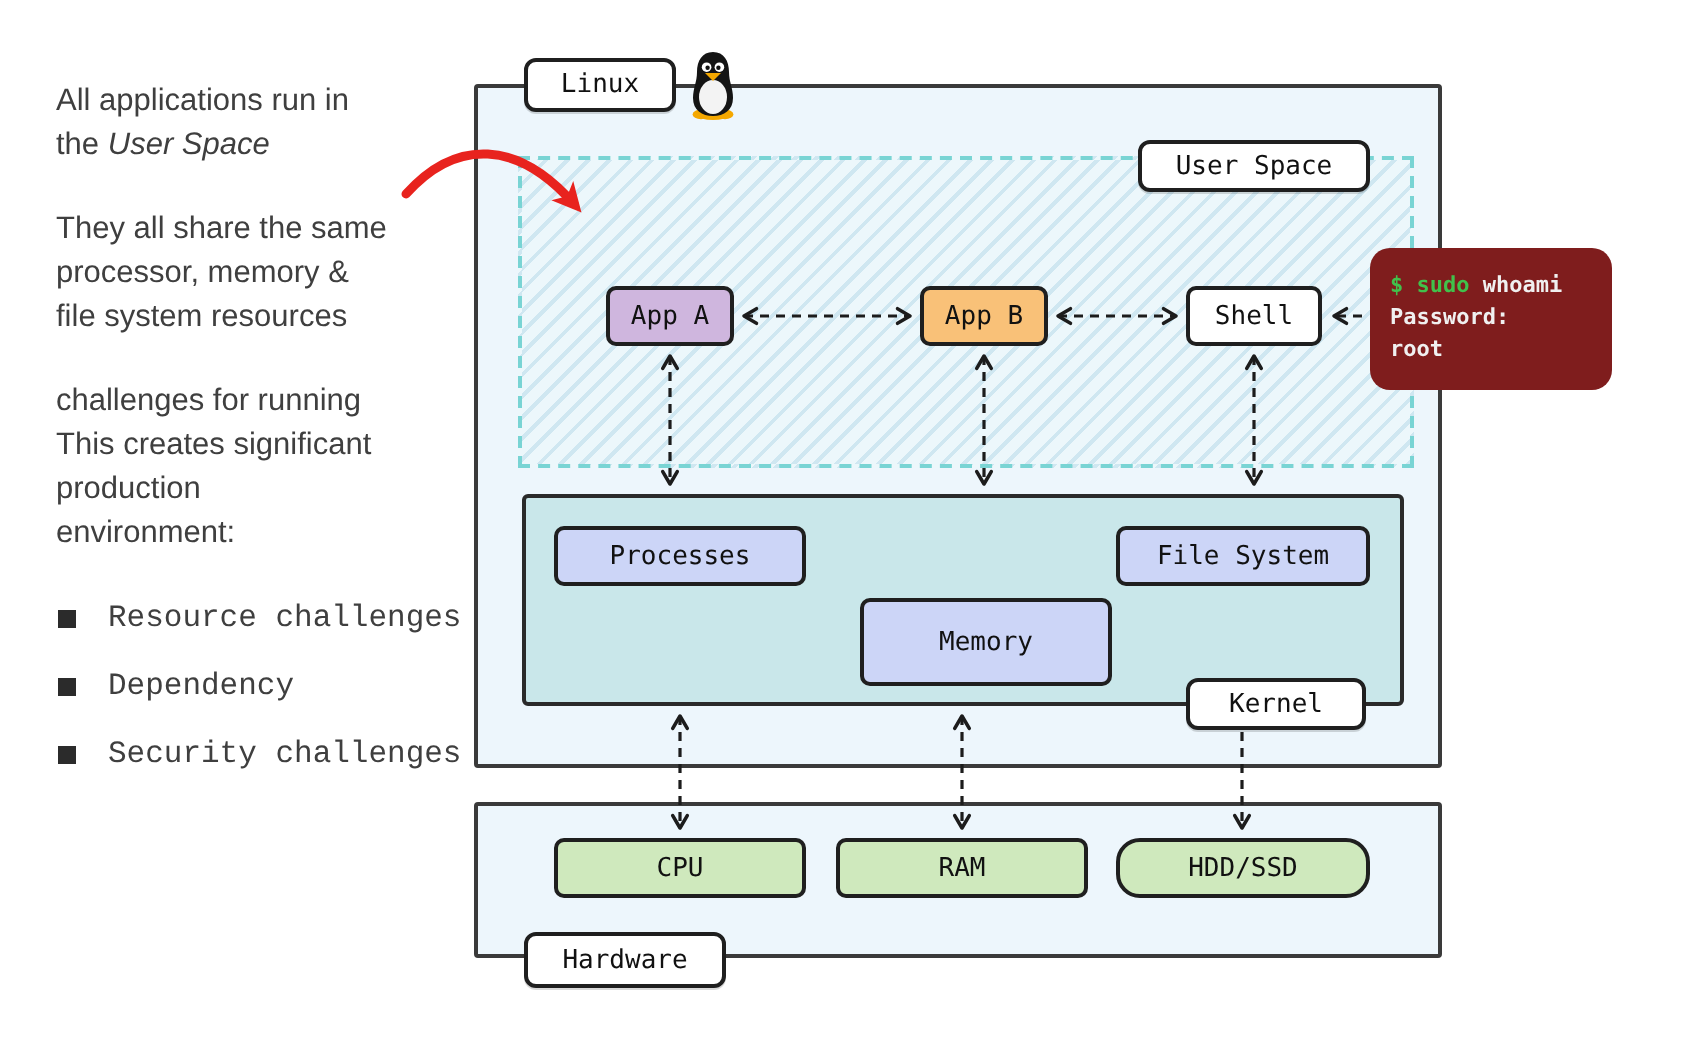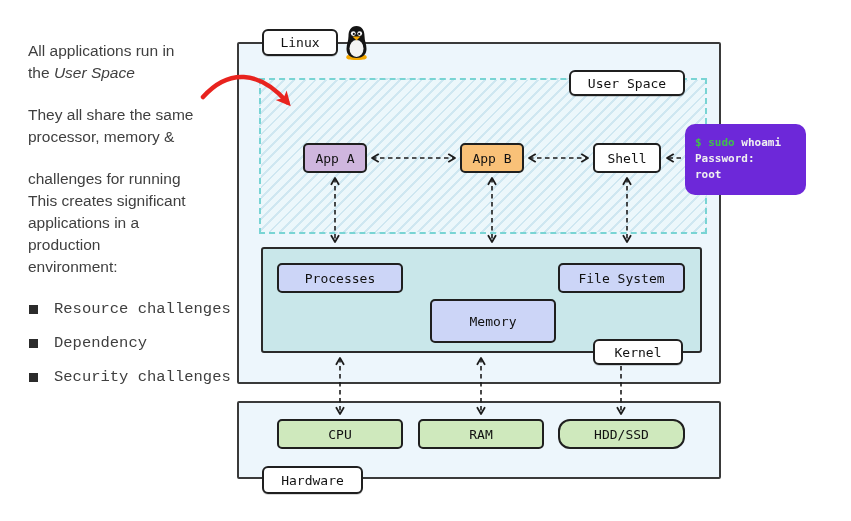--- a/index.html
+++ b/index.html
@@ -47,21 +47,21 @@
   .memory{left:430px;top:263px;width:126px;height:44px;margin-top:36px;}
   .filesystem{left:558px;top:263px;width:127px;height:30px;}
 
   .h-box{background:#cfe9bd;z-index:5;}
   .cpu{left:277px;top:419px;width:126px;height:30px;}
   .ram{left:418px;top:419px;width:126px;height:30px;}
   .hdd{left:558px;top:419px;width:127px;height:30px;border-radius:12px;}
 
   
   .terminal{position:absolute;left:685px;top:124px;width:121px;height:71px;box-sizing:border-box;
-    background:#6d28d9;border-radius:10px;padding:11px 10px;z-index:8;
+    background:#7f1d1d;border-radius:10px;padding:11px 10px;z-index:8;
     font-family:"DejaVu Sans Mono", monospace;font-size:11px;font-weight:bold;
     line-height:16px;color:#f0f0f0;}
   .tgreen{color:#41c14b;}
 
   
   .arrows{position:absolute;left:0;top:0;width:851px;height:521px;z-index:4;pointer-events:none;}
   .redlayer{position:absolute;left:0;top:0;width:851px;height:521px;z-index:9;pointer-events:none;}
   .tux{position:absolute;left:343px;top:25px;width:27px;height:35px;z-index:6;}
 </style>
 </head>
@@ -70,25 +70,25 @@
 <div class="stage">
 
   <div class="notes">
     <div class="para">
       <div>All applications run in</div>
       <div><span>the</span> <em>User Space</em></div>
     </div>
     <div class="para">
       <div>They all share the same</div>
       <div>processor, memory &amp;</div>
+      <div>file system resources</div>
     </div>
     <div class="para">
       <div>challenges for running</div>
       <div>This creates significant</div>
-      <div>applications in a</div>
       <div>production</div>
       <div>environment:</div>
     </div>
     <div class="bullets">
       <div class="bullet">
         <span class="sq"></span>
         <div class="bt">
             <div>Resource challenges</div>
           </div>
       </div>

